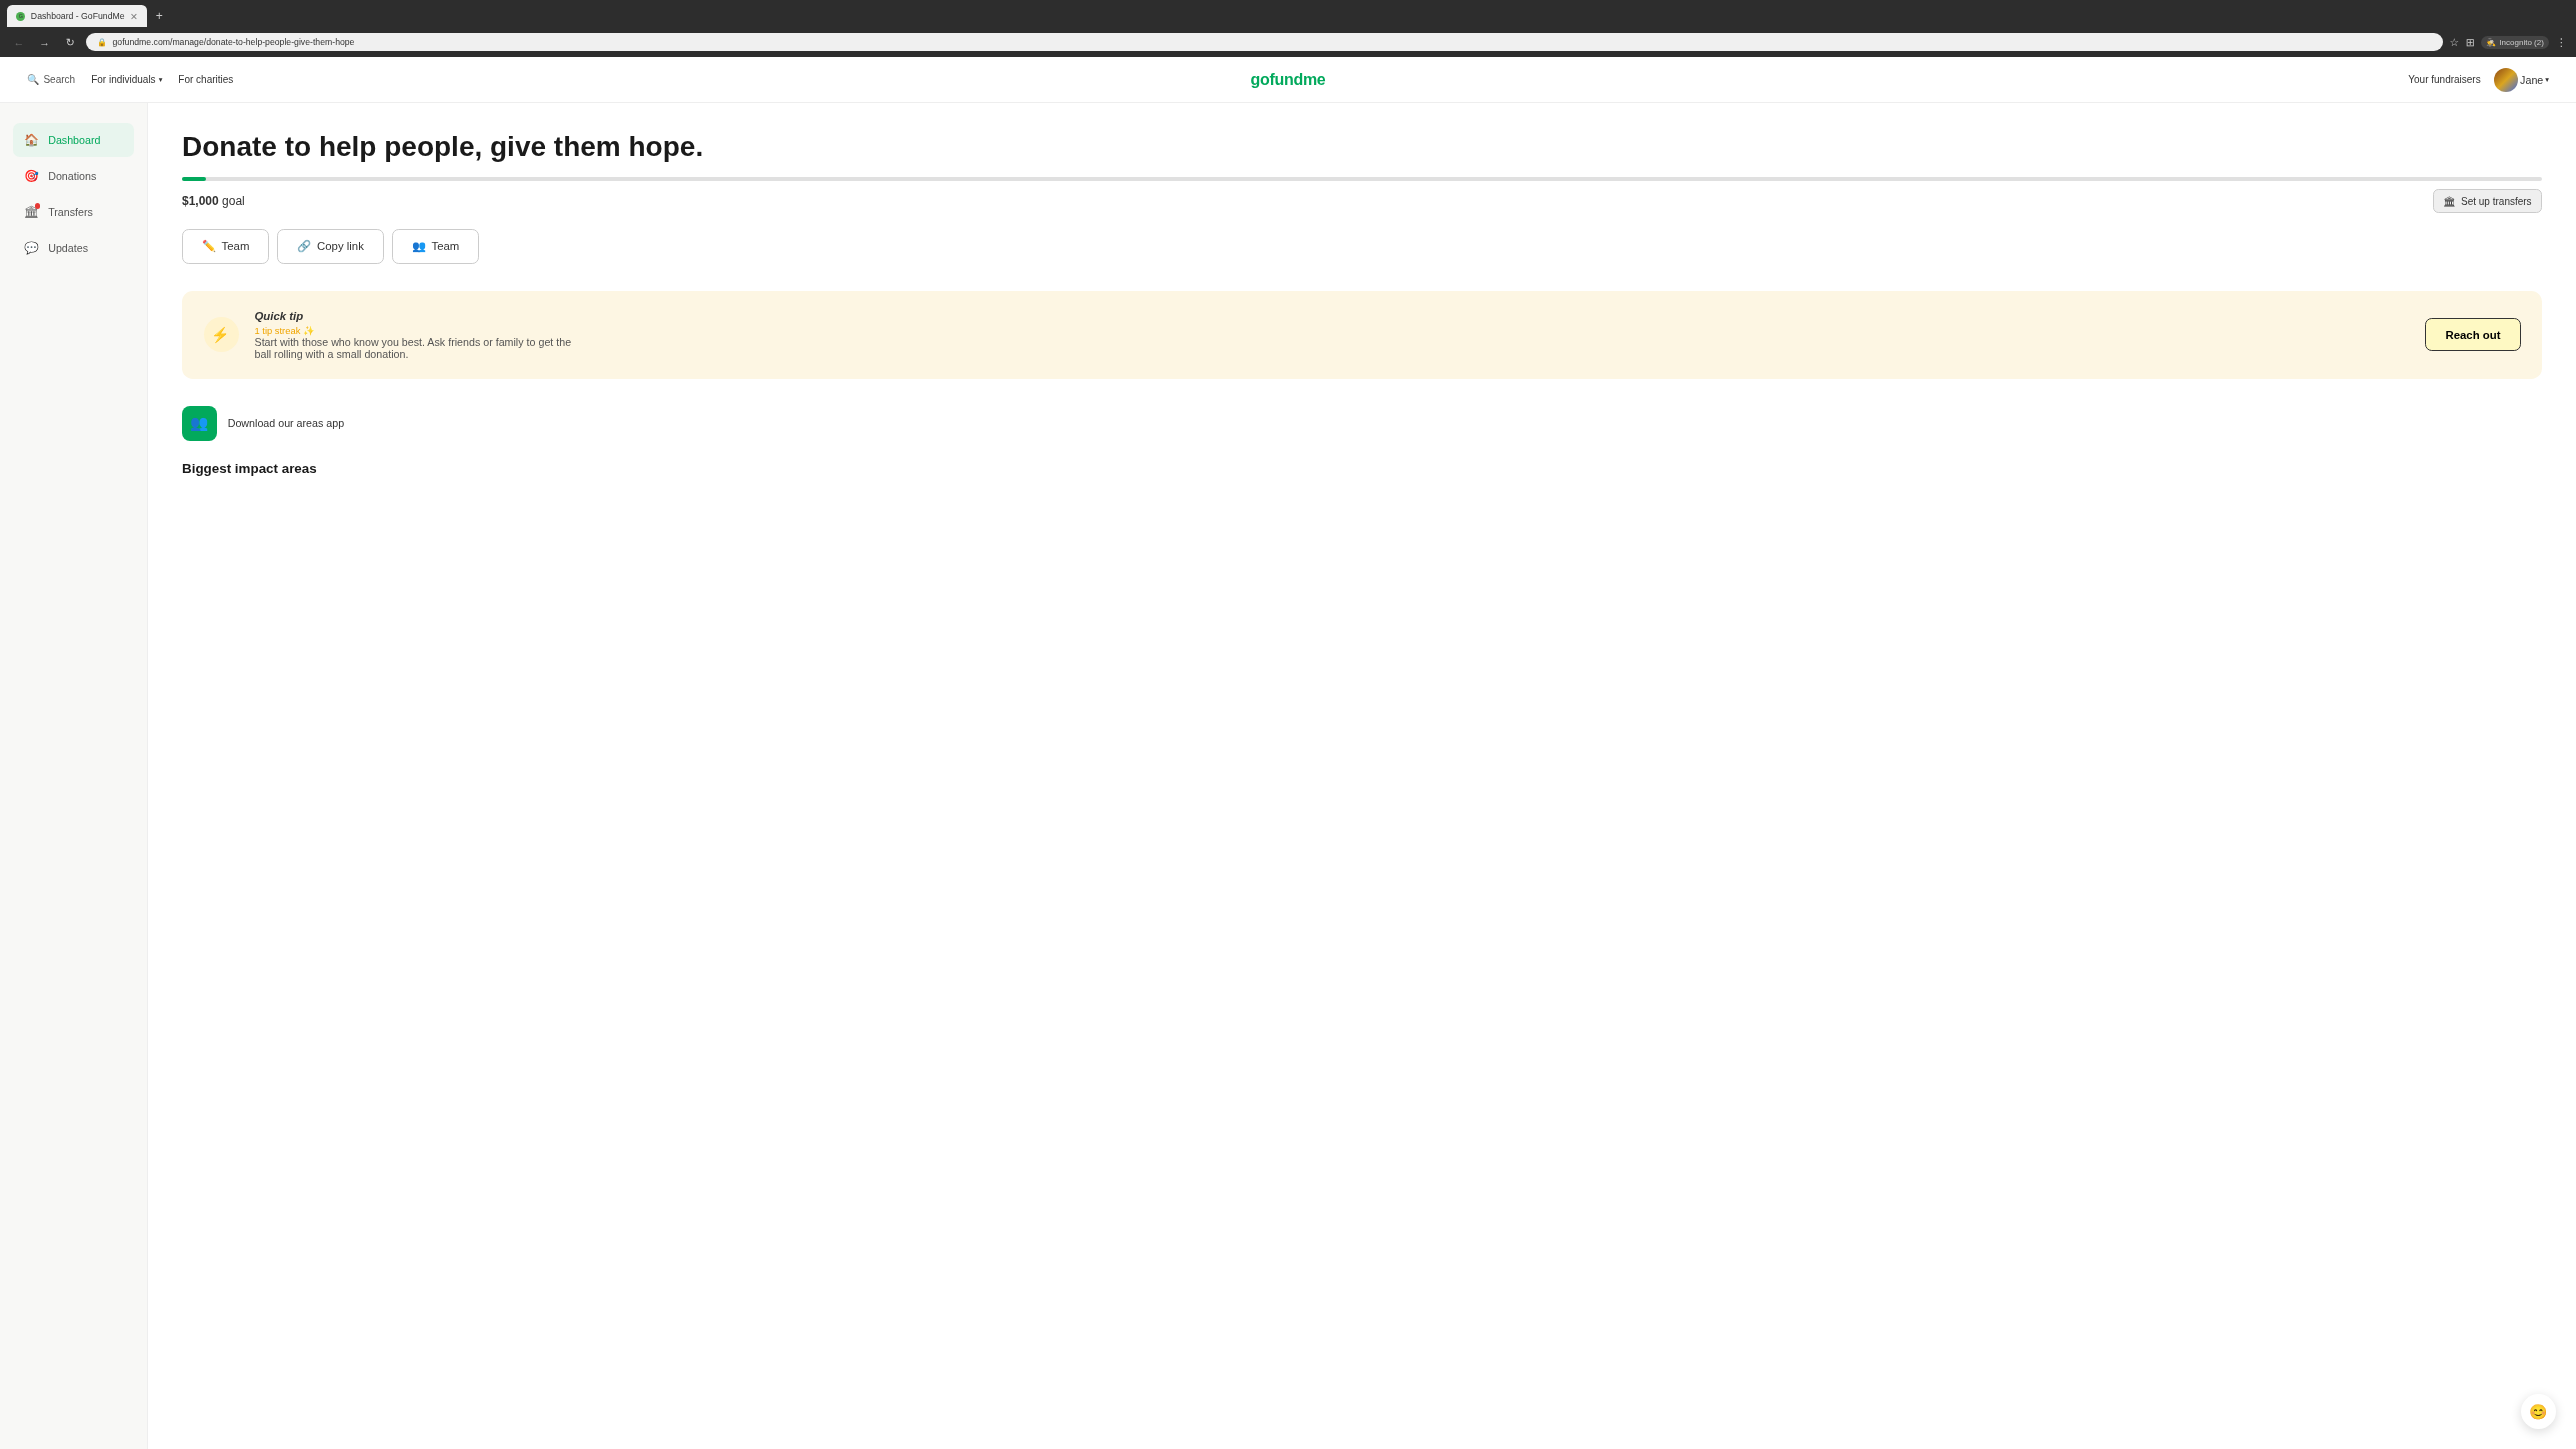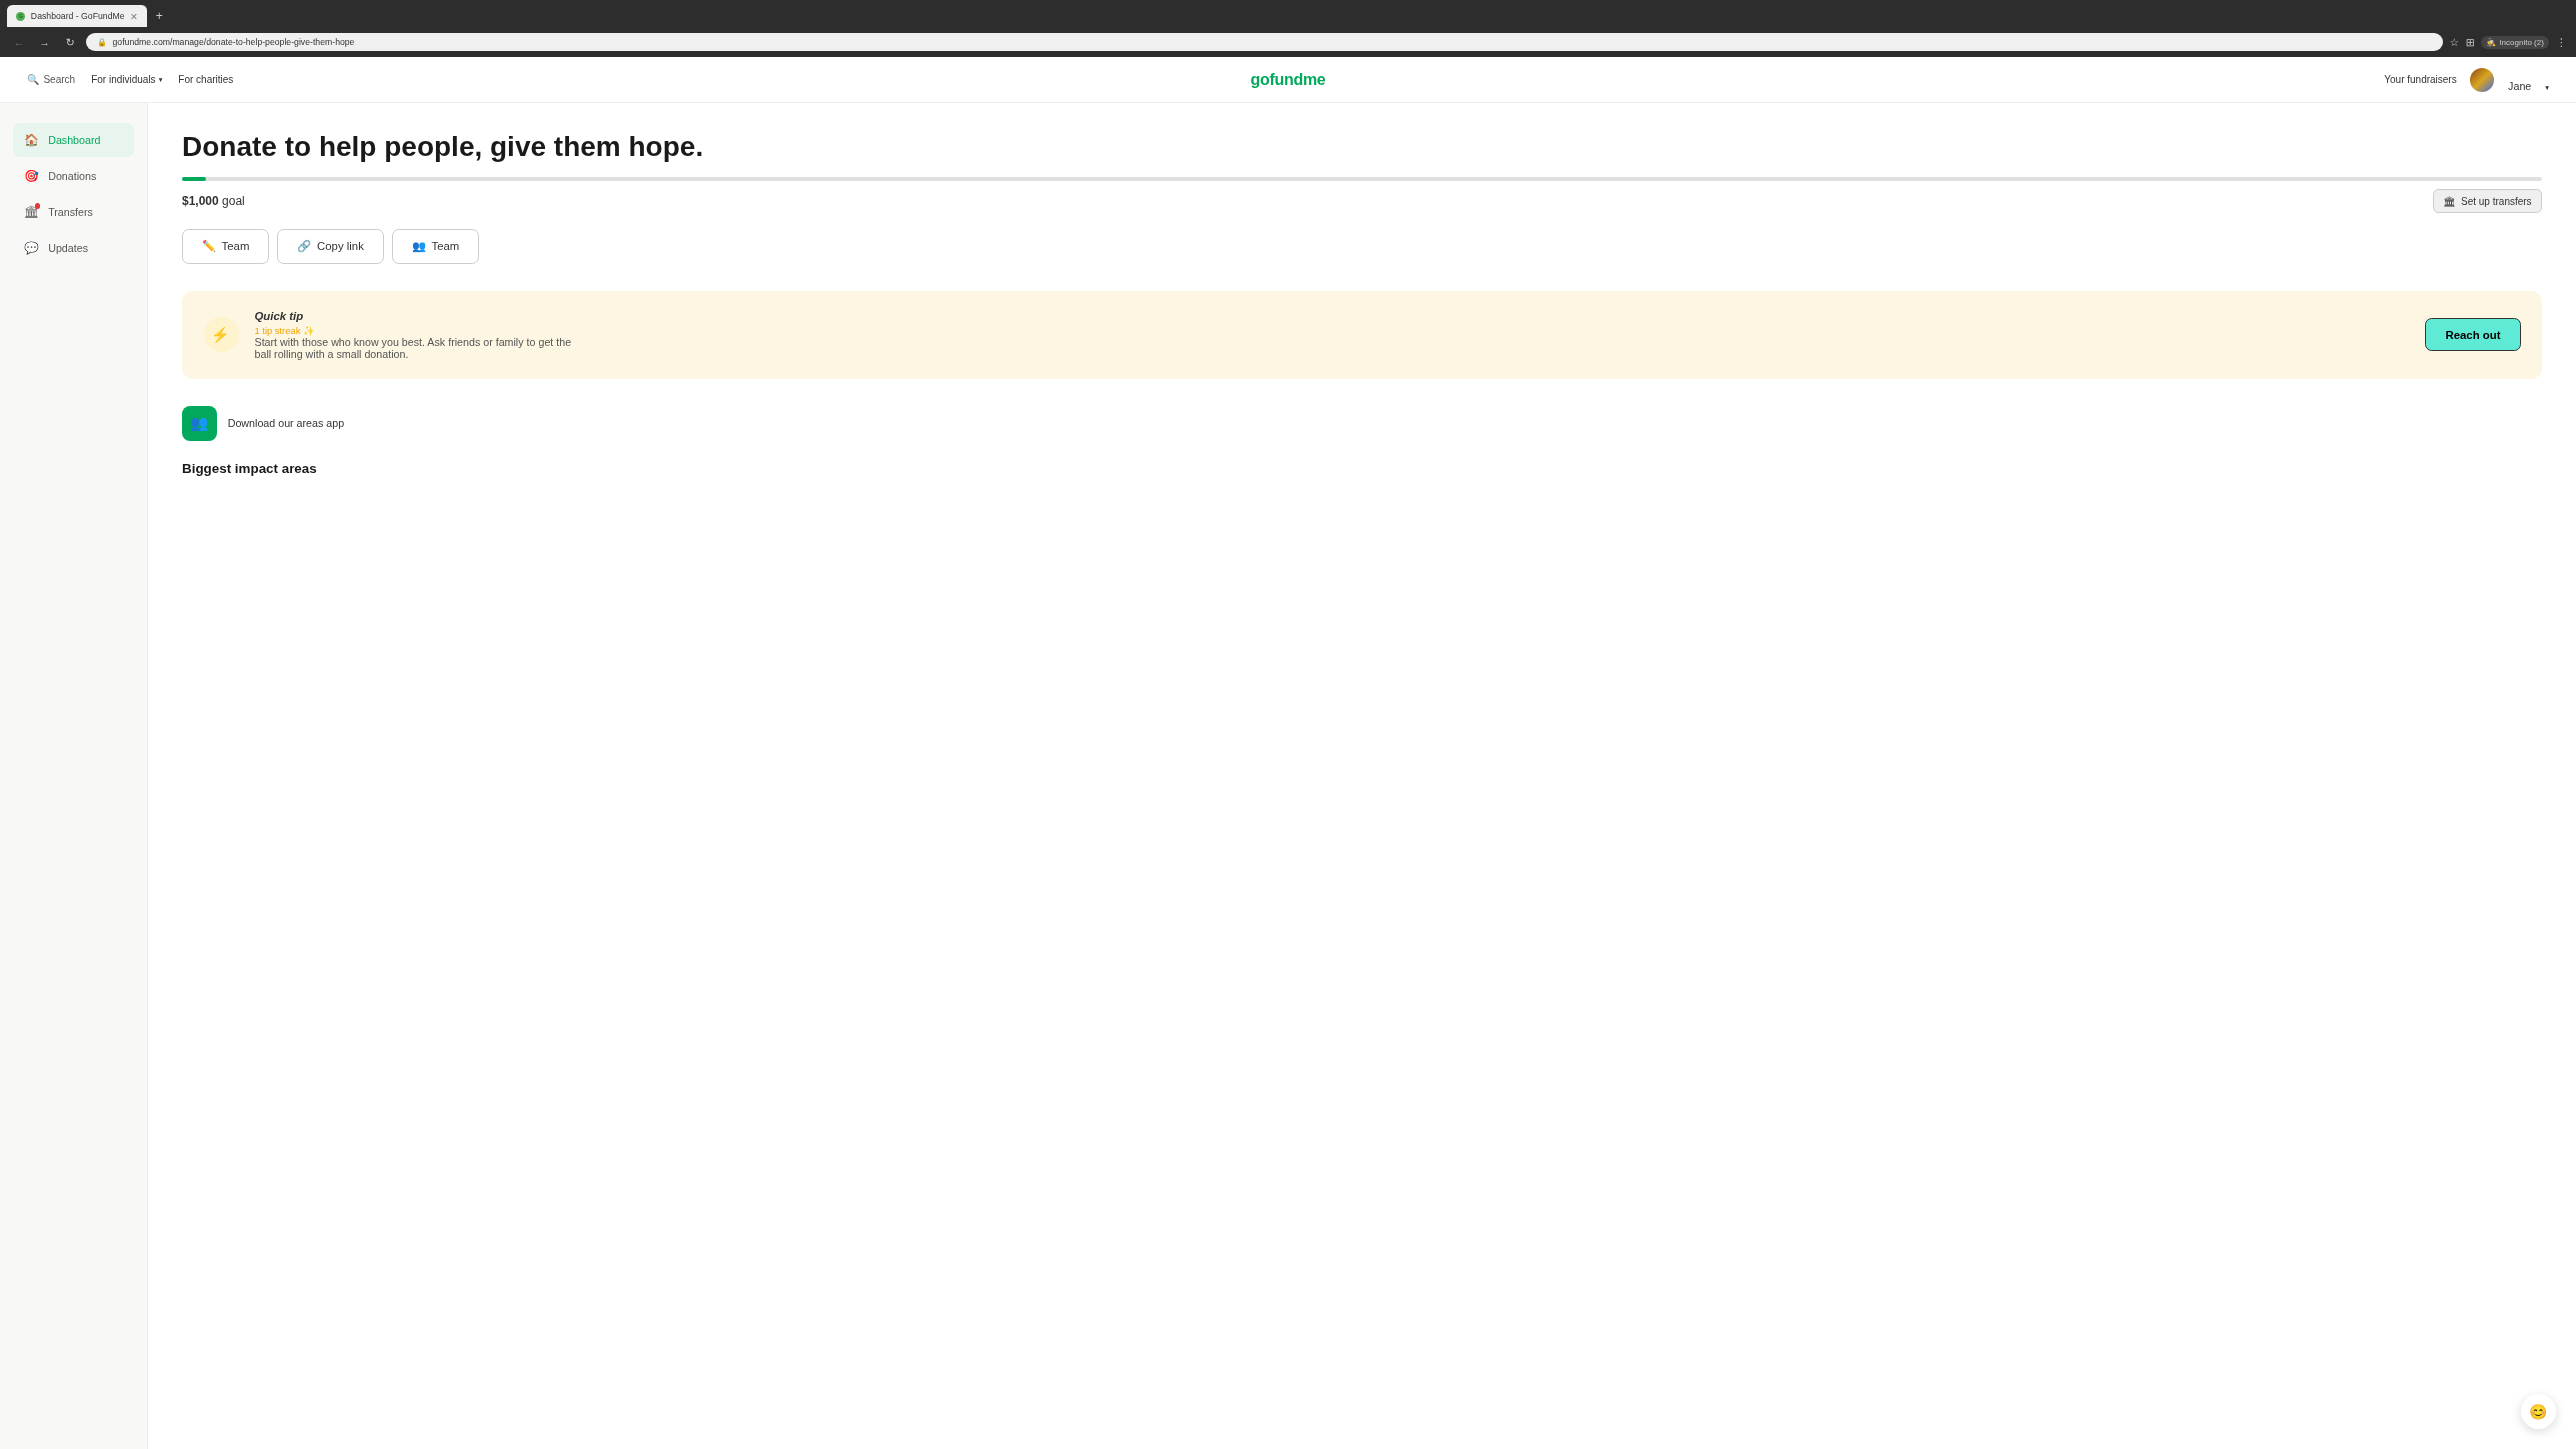--- a/index.html
+++ b/index.html
@@ -27,21 +27,21 @@
 
     
     .top-nav { display: flex; align-items: center; padding: 10.7px 27px; border-bottom: 0.7px solid #eee; background: #fff; position: relative; }
     .nav-left { display: flex; align-items: center; gap: 16px; }
     .nav-search { display: flex; align-items: center; gap: 4px; color: #555; font-size: 10px; cursor: pointer; }
     .nav-link { display: flex; align-items: center; gap: 3px; color: #333; font-size: 10px; cursor: pointer; }
     .nav-center { position: absolute; left: 50%; transform: translateX(-50%); }
     .gofundme-logo { font-size: 16px; font-weight: 700; color: #02a95c; letter-spacing: -0.3px; }
     .nav-right { margin-left: auto; display: flex; align-items: center; gap: 13.4px; }
     .your-fundraisers { font-size: 10px; color: #333; cursor: pointer; }
-    .user-menu { display: flex; align-items: flex-end; gap: 14px; cursor: pointer; }
+    .user-menu { display: flex; align-items: center; gap: 2px; cursor: pointer; }
     .avatar { width: 24px; height: 24px; border-radius: 50%; background: linear-gradient(135deg, #8b4513, #daa520, #4169e1); }
 
     
     .main-layout { display: flex; min-height: calc(100vh - 94px); }
 
     
     .sidebar { width: 148px; padding: 20px 13.4px; background: #f8f8f6; border-right: 0.7px solid #eee; }
     .sidebar-item { display: flex; align-items: center; gap: 8px; padding: 8px 9.4px; border-radius: 6.7px; cursor: pointer; margin-bottom: 2.7px; font-size: 10.7px; color: #555; }
     .sidebar-item.active { background: #e8f5ee; color: #02a95c; font-weight: 500; }
     .sidebar-icon { width: 17.4px; height: 17.4px; display: flex; align-items: center; justify-content: center; font-size: 12px; position: relative; }
@@ -62,21 +62,21 @@
     .action-buttons { display: flex; gap: 8px; margin-bottom: 27px; }
     .action-btn { display: flex; align-items: center; gap: 5.4px; padding: 9.4px 19px; border: 1.3px solid #ccc; border-radius: 6.7px; background: #fff; font-size: 11.4px; color: #333; cursor: pointer; font-weight: 500; }
 
     
     .quick-tip-card { background: #fdf6e3; border-radius: 10.7px; padding: 19px 21.5px; display: flex; align-items: center; gap: 16px; margin-bottom: 27px; }
     .quick-tip-icon { width: 35px; height: 35px; background: #fff3cd; border-radius: 50%; display: flex; align-items: center; justify-content: center; font-size: 14.8px; flex-shrink: 0; }
     .quick-tip-content { flex: 1; }
     .quick-tip-title { font-size: 11.4px; font-weight: 700; color: #333; margin-bottom: 2.7px; font-style: italic; }
     .quick-tip-streak { color: #f0a500; font-size: 9.4px; font-weight: 500; display: flex; align-items: center; gap: 2.7px; }
     .quick-tip-text { font-size: 10.7px; color: #555; max-width: 322px; }
-    .reach-out-btn { background: #5eead4; border: 1.3px solid #333; border-radius: 6.7px; padding: 9.4px 19px; font-size: 11.4px; font-weight: 600; cursor: pointer; white-space: nowrap; }
+    .reach-out-btn { background: #fef9c3; border: 1.3px solid #333; border-radius: 6.7px; padding: 9.4px 19px; font-size: 11.4px; font-weight: 600; cursor: pointer; white-space: nowrap; }
 
     
     .download-app { display: flex; align-items: center; gap: 10.7px; margin-bottom: 20px; }
     .app-icon { width: 35px; height: 35px; background: #02a95c; border-radius: 8px; display: flex; align-items: center; justify-content: center; font-size: 14.8px; color: #fff; }
 
     
     .biggest-impact { font-size: 13.4px; font-weight: 700; color: #1a1a1a; }
 
     
     .chat-widget { position: fixed; bottom: 20px; right: 20px; width: 35px; height: 35px; background: #fff; border-radius: 50%; box-shadow: 0 2.7px 10.7px rgba(0,0,0,0.15); display: flex; align-items: center; justify-content: center; cursor: pointer; font-size: 14.8px; z-index: 100; }

